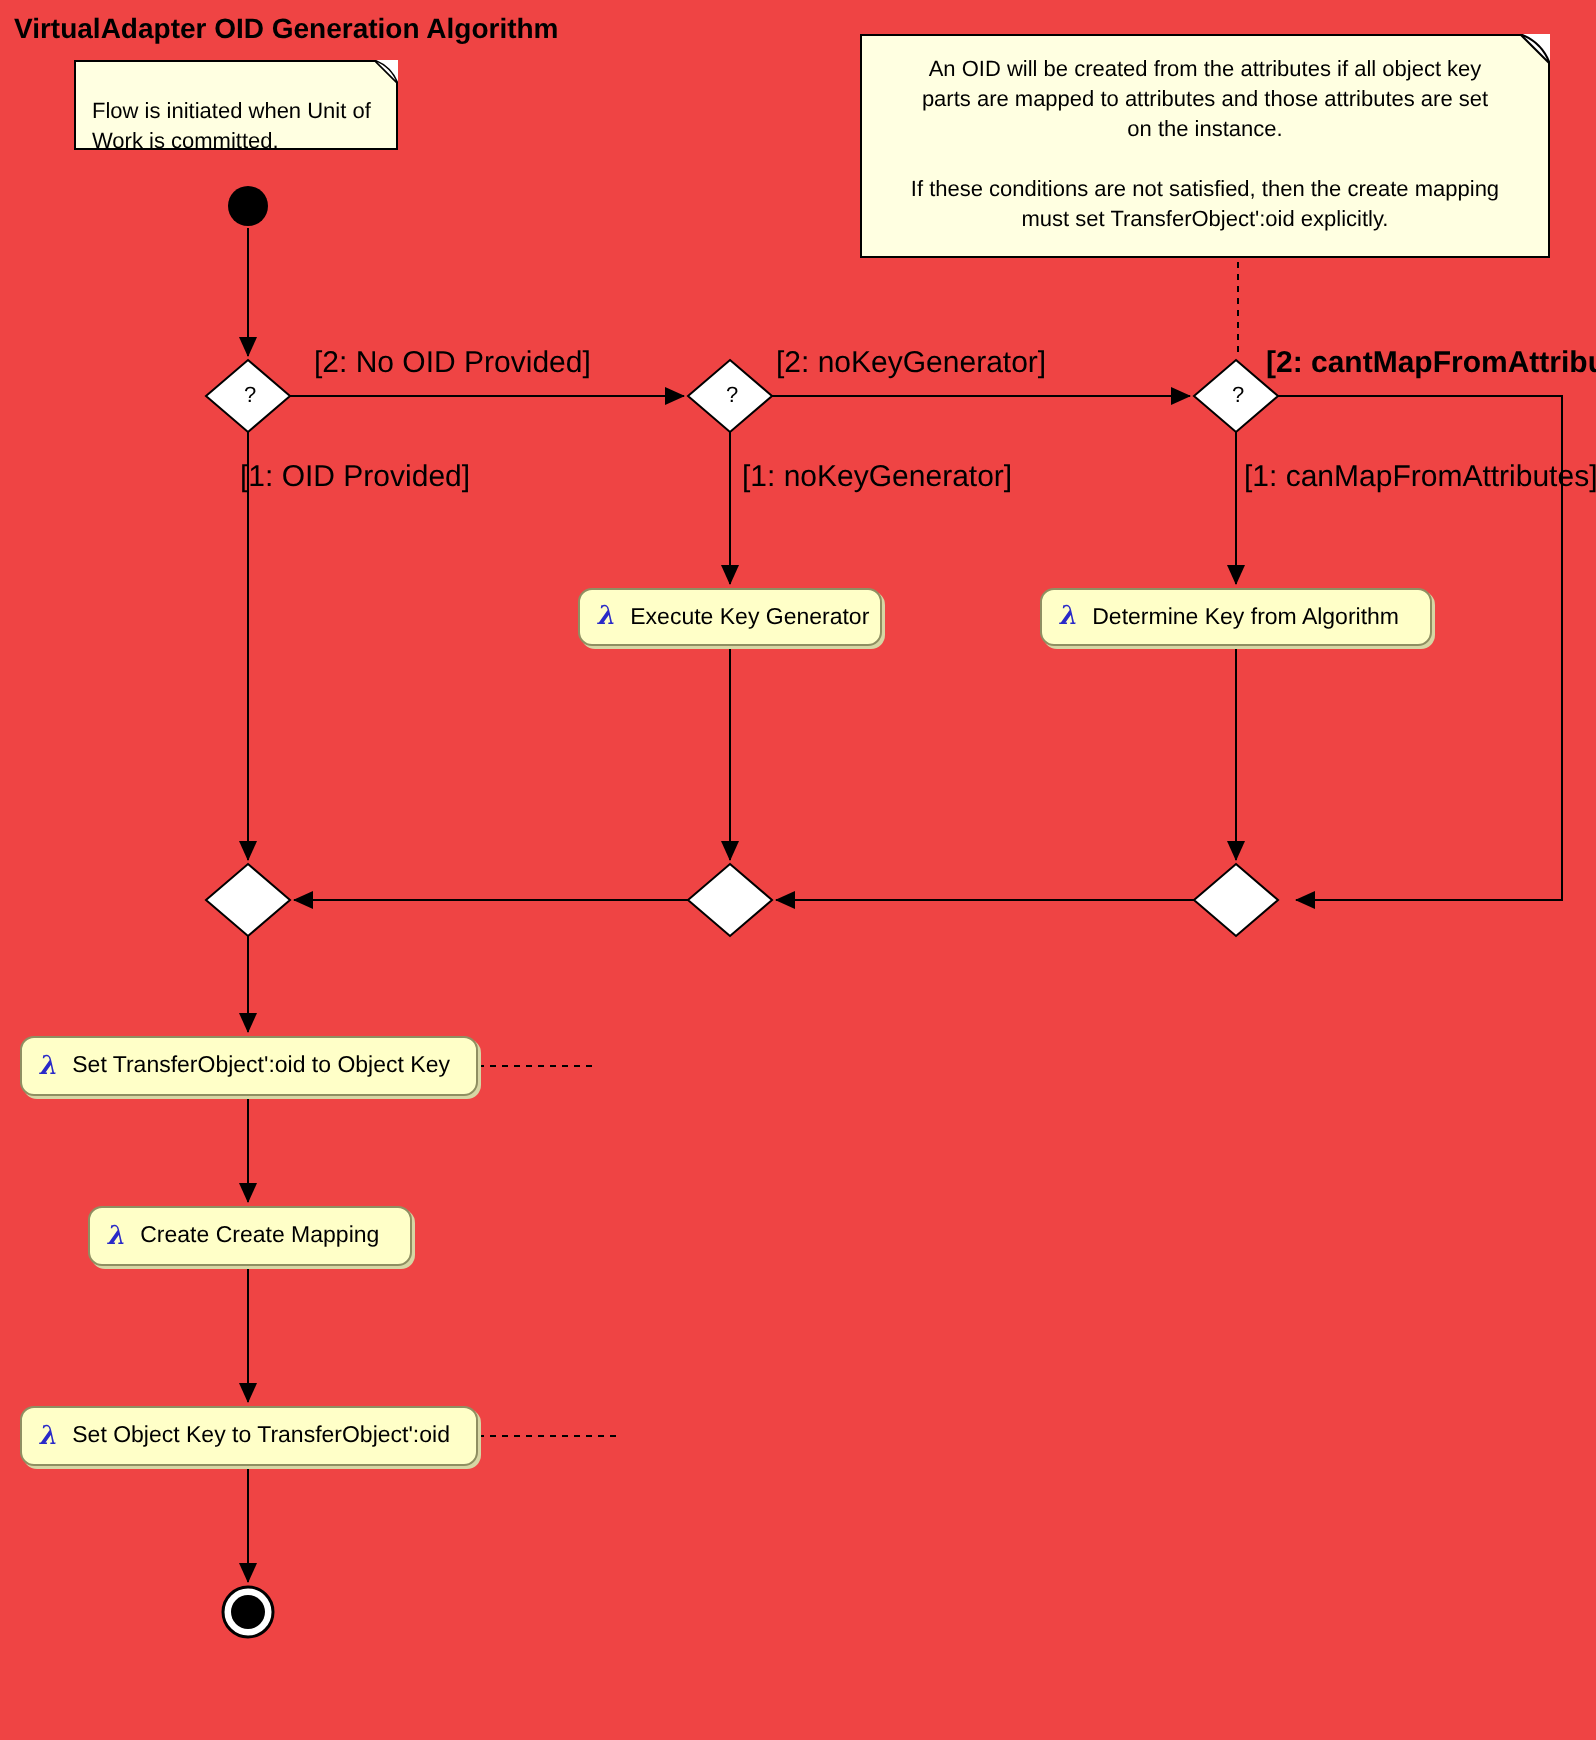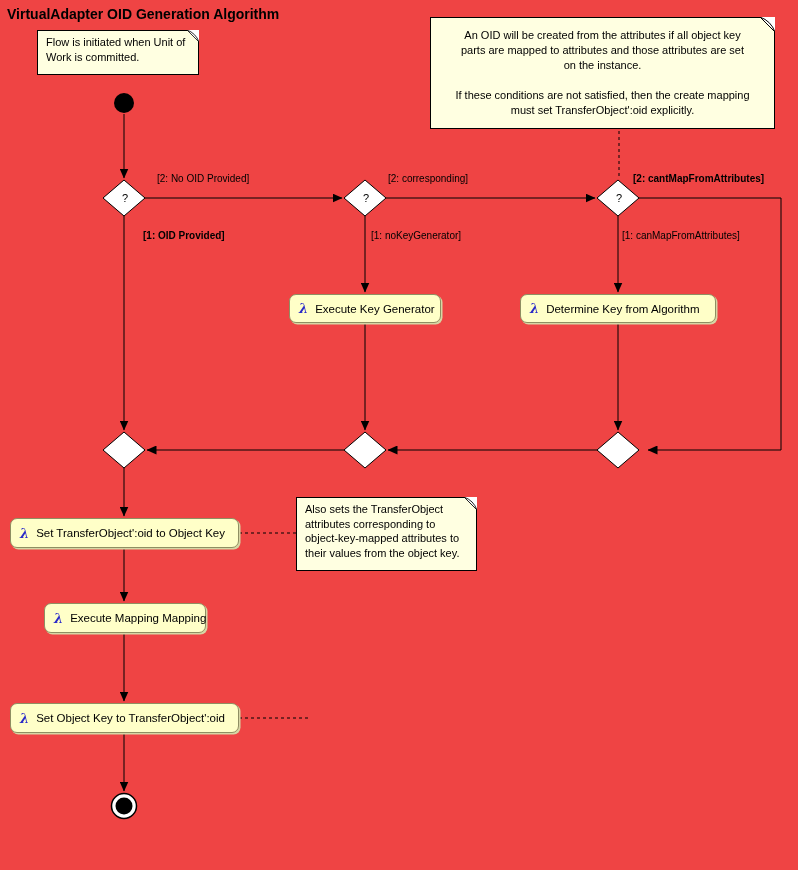--- a/index.html
+++ b/index.html
@@ -22,21 +22,21 @@
     position: absolute; left: 7px; top: 6px;
     font-size: 14px; font-weight: bold; white-space: nowrap;
   }
 
   .note {
     position: absolute;
     background: #ffffe1;
     border: 1px solid #000;
     box-sizing: border-box;
     font-size: 11px; line-height: 14.5px;
-    padding: 4px 8px;
+    padding: 18px 8px;
   }
   .note-big { padding: 10px 24px; line-height: 15px; text-align: center; }
   .note-para-gap { margin-bottom: 15px; }
   .fold { position: absolute; top: -1px; right: -1px; }
   .fold-bg { fill: #ffffff; stroke: none; }
   .fold-curl { fill: #ffffff; stroke: #000; stroke-width: 1; }
 
   .action {
     position: absolute;
     display: flex; align-items: center; gap: 7px;
@@ -48,21 +48,21 @@
     padding: 0 9px;
     font-size: 11.5px; white-space: nowrap;
   }
   .lambda {
     color: #2a2ac8;
     font-family: "DejaVu Serif", serif;
     font-style: italic; font-weight: bold;
     font-size: 13px; line-height: 1;
   }
 
-  .elabel { position: absolute; font-size: 10px; white-space: nowrap; text-align: right; }
+  .elabel { position: absolute; font-size: 15px; white-space: nowrap; text-align: right; }
   .qmark {
     position: absolute; font-size: 11px;
     transform: translate(-50%, -50%);
   }
 </style>
 </head>
 <body>
 
 <div class="canvas">
 
@@ -123,58 +123,51 @@
 
   <div class="note note-big" style="left:430px; top:17px; width:345px; height:112px;">
     <svg class="fold" width="15" height="15" viewBox="0 0 15 15">
       <path class="fold-bg" d="M0 0 H15 V15 Z"></path>
         <path class="fold-curl" d="M0 0 Q11 4 15 15 Z"></path>
     </svg>
     <div class="note-para-gap">An OID will be created from the attributes if all object key parts are mapped to attributes and those attributes are set on the instance.</div>
     <div>If these conditions are not satisfied, then the create mapping must set TransferObject':oid explicitly.</div>
   </div>
 
-  <div class="note" style="left:296px; top:497px; width:181px; height:74px;">
-    <svg class="fold" width="13" height="13" viewBox="0 0 15 15">
-      <path class="fold-bg" d="M0 0 H15 V15 Z"></path>
-        <path class="fold-curl" d="M0 0 Q11 4 15 15 Z"></path>
-    </svg>
-    <div>Also sets the TransferObject attributes corresponding to object-key-mapped attributes to their values from the object key.</div>
-  </div>
 
 
   <div class="action" style="left:289px; top:294px; width:152px; height:29px;">
     <span class="lambda">λ</span>
     <span>Execute Key Generator</span>
   </div>
 
   <div class="action" style="left:520px; top:294px; width:196px; height:29px;">
     <span class="lambda">λ</span>
     <span>Determine Key from Algorithm</span>
   </div>
 
   <div class="action" style="left:10px; top:518px; width:229px; height:30px;">
     <span class="lambda">λ</span>
     <span>Set TransferObject':oid to Object Key</span>
   </div>
 
   <div class="action" style="left:44px; top:603px; width:162px; height:30px;">
     <span class="lambda">λ</span>
-    <span>Execute Mapping Mapping</span>
+    <span>Create Create Mapping</span>
   </div>
 
   <div class="action" style="left:10px; top:703px; width:229px; height:30px;">
     <span class="lambda">λ</span>
     <span>Set Object Key to TransferObject':oid</span>
   </div>
 
   <span class="qmark" style="left:125px; top:198px;">?</span>
   <span class="qmark" style="left:366px; top:198px;">?</span>
   <span class="qmark" style="left:619px; top:198px;">?</span>
 
   <span class="elabel" style="left:157px; top:173px;">[2: No OID Provided]</span>
-  <span class="elabel" style="left:143px; top:230px;font-weight:bold;">[1: OID Provided]</span>
-  <span class="elabel" style="left:388px; top:173px;">[2: corresponding]</span>
+  <span class="elabel" style="left:120px; top:230px;">[1: OID Provided]</span>
+  <span class="elabel" style="left:388px; top:173px;">[2: noKeyGenerator]</span>
   <span class="elabel" style="left:371px; top:230px;">[1: noKeyGenerator]</span>
   <span class="elabel" style="left:633px; top:173px;font-weight:bold;">[2: cantMapFromAttributes]</span>
   <span class="elabel" style="left:622px; top:230px;">[1: canMapFromAttributes]</span>
 
 </div>
 
 </body></html>

